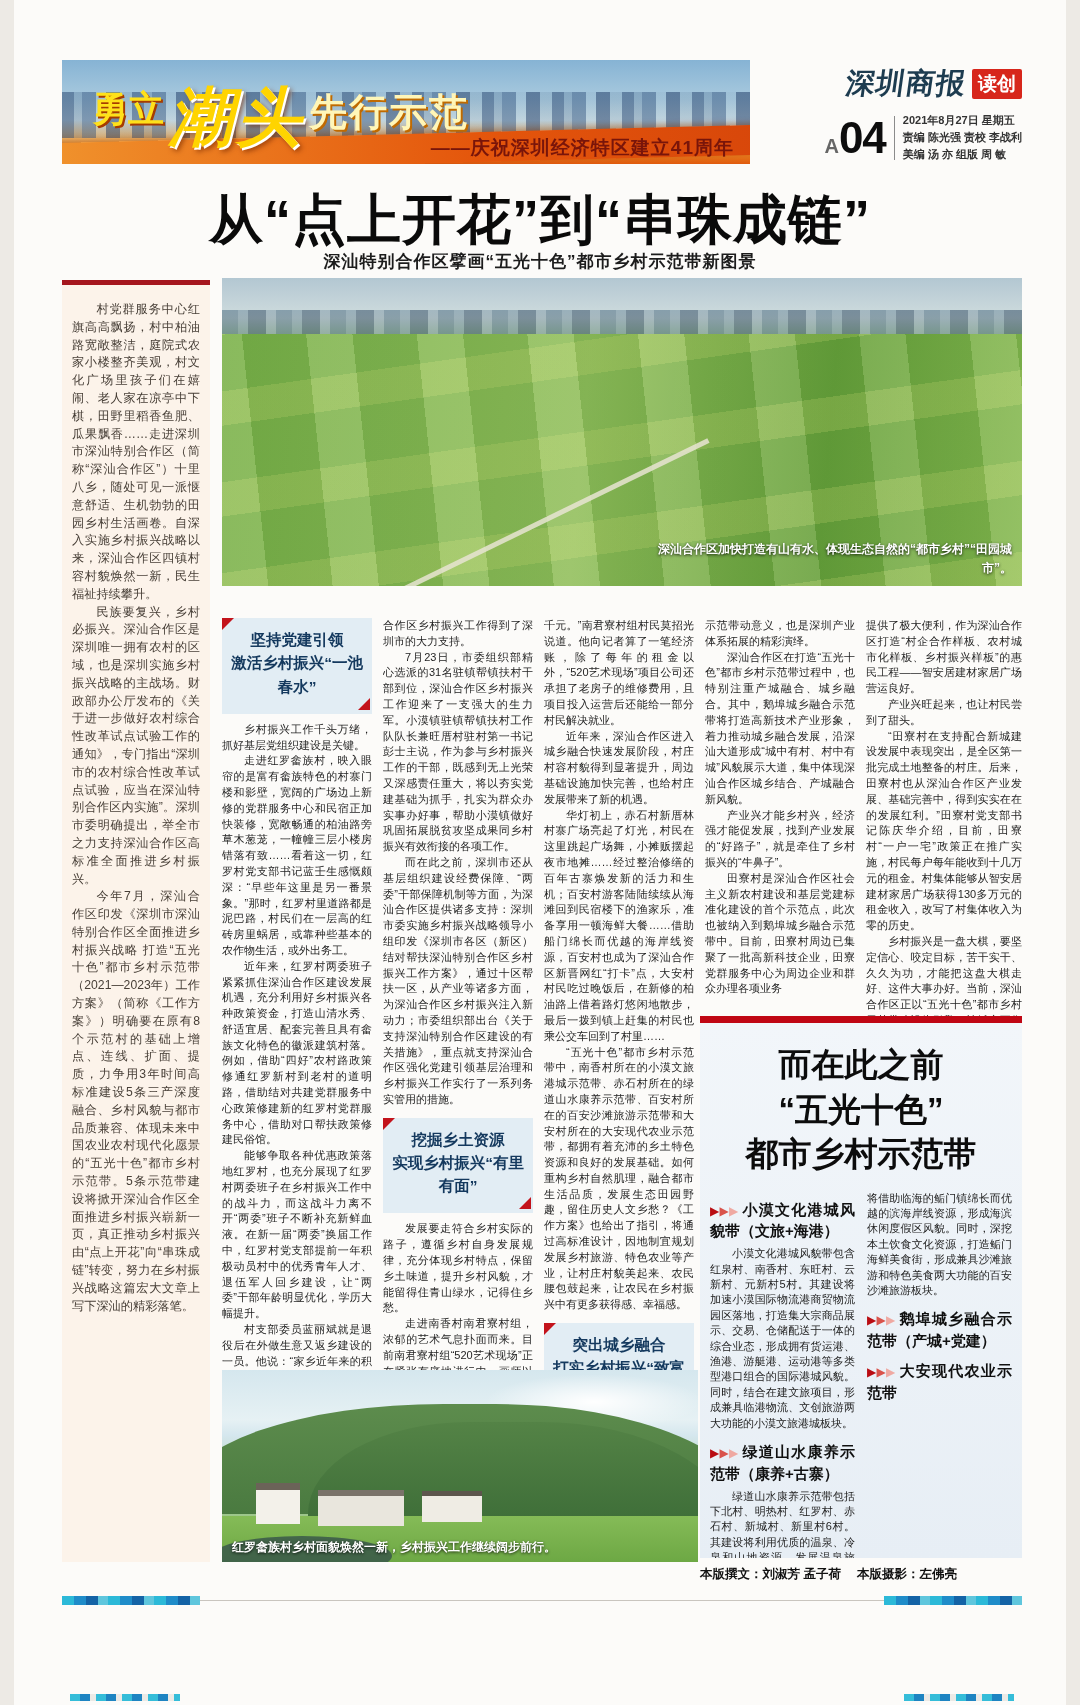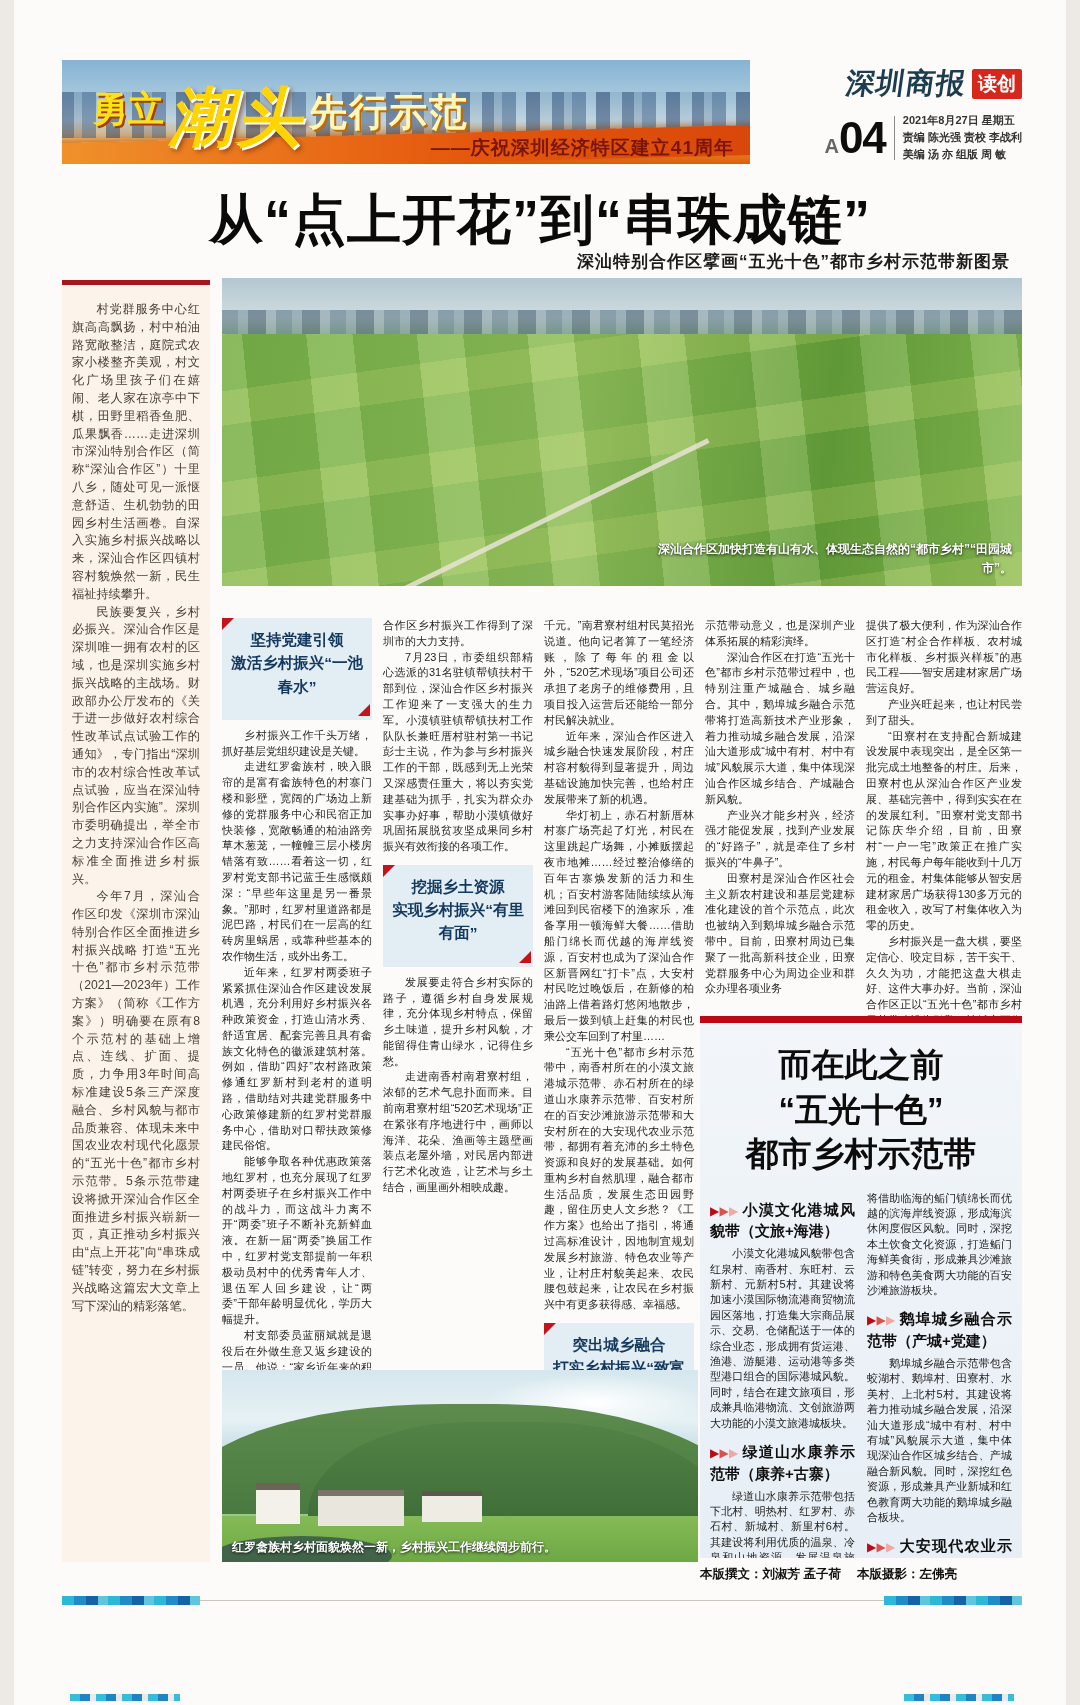--- a/index.html
+++ b/index.html
@@ -31,21 +31,21 @@
   .info-row{display:flex;justify-content:flex-end;align-items:center;margin-top:8px;gap:8px;}
   .pageno{display:flex;align-items:baseline;font-weight:900;}
   .pageno .pfx{font-size:20px;color:#666;font-weight:700;}
   .pageno .num{font-size:44px;color:#0d0d0d;letter-spacing:-1px;line-height:.9;}
   .vrule{width:1px;height:44px;background:#8b8b8b;}
   .mh-lines{font-size:11px;color:#333;line-height:1.55;text-align:left;font-weight:700;}
 
   
   .headline{position:absolute;left:70px;right:70px;top:184px;text-align:center;
             font-size:54px;font-weight:900;color:#0a0a0a;letter-spacing:1px;}
-  .subtitle{position:absolute;left:70px;right:70px;top:250px;text-align:right;
+  .subtitle{position:absolute;left:70px;right:70px;top:250px;text-align:center;
             font-size:17px;font-weight:700;color:#1c1c1c;letter-spacing:1px;}
 
   
   .sidebar{position:absolute;left:62px;top:280px;width:148px;height:1282px;background:#fcf3ea;
            border-top:5px solid #a5161d;padding:16px 10px;box-sizing:border-box;overflow:hidden;}
   .sidebar p{margin:0;text-align:justify;text-indent:2em;font-size:12.2px;line-height:17.8px;color:#463e36;}
 
   
   .photo-top{position:absolute;left:222px;top:278px;width:800px;height:308px;overflow:hidden;
              background:linear-gradient(180deg,#b3c7d2 0%,#cbd9dc 11%,#d8ddd2 13%,#7fb14a 18%,#79ad45 100%);}
@@ -80,21 +80,21 @@
 
   
   .col{position:absolute;top:592px;overflow:hidden;margin-top:26px;}
   .colA{left:222px;width:150px;height:770px;}
   .colB{left:383px;width:150px;height:770px;}
   .colC{left:544px;width:150px;height:770px;}
   .colD{left:705px;width:150px;height:414px;}
   .colE{left:866px;width:156px;height:414px;}
   .col p{margin:0;text-align:justify;text-indent:2em;font-size:11px;line-height:15.8px;color:#1f1f1f;}
   .col p.cont{text-indent:0;}
-  .subhead{position:relative;background:#e2edf4;margin:2px 0 8px;padding:10px 4px 22px;text-align:center;
+  .subhead{position:relative;background:#e2edf4;margin:2px 0 8px;padding:10px 4px 16px;text-align:center;
            font-size:15.5px;font-weight:900;color:#14395e;line-height:1.5;}
   .subhead::before{content:"";position:absolute;left:0;top:0;border-style:solid;border-width:12px 12px 0 0;
            border-color:#c3131b transparent transparent transparent;}
   .subhead::after{content:"";position:absolute;right:2px;bottom:4px;border-style:solid;border-width:0 0 12px 12px;
            border-color:transparent transparent #c3131b transparent;}
   .colA .subhead{margin-top:0;}
   .mid-subhead{margin-top:10px;}
 
   
   .feature{position:absolute;left:700px;top:1016px;width:322px;height:542px;box-sizing:border-box;
@@ -180,20 +180,21 @@
     <p>走进红罗畲族村，映入眼帘的是富有畲族特色的村寨门楼和影壁，宽阔的广场边上新修的党群服务中心和民宿正加快装修，宽敞畅通的柏油路旁草木葱茏，一幢幢三层小楼房错落有致……看着这一切，红罗村党支部书记蓝壬生感慨颇深：“早些年这里是另一番景象。”那时，红罗村里道路都是泥巴路，村民们在一层高的红砖房里蜗居，或靠种些基本的农作物生活，或外出务工。</p>
     <p>近年来，红罗村两委班子紧紧抓住深汕合作区建设发展机遇，充分利用好乡村振兴各种政策资金，打造山清水秀、舒适宜居、配套完善且具有畲族文化特色的徽派建筑村落。例如，借助“四好”农村路政策修通红罗新村到老村的道明路，借助结对共建党群服务中心政策修建新的红罗村党群服务中心，借助对口帮扶政策修建民俗馆。</p>
     <p>能够争取各种优惠政策落地红罗村，也充分展现了红罗村两委班子在乡村振兴工作中的战斗力，而这战斗力离不开“两委”班子不断补充新鲜血液。在新一届“两委”换届工作中，红罗村党支部提前一年积极动员村中的优秀青年人才、退伍军人回乡建设，让“两委”干部年龄明显优化，学历大幅提升。</p>
     <p>村支部委员蓝丽斌就是退役后在外做生意又返乡建设的一员。他说：“家乡近年来的积极变化和‘两委’干部的积极动员，促使他回乡参与建设，希望用自己在外增长的学识本领，帮助乡亲们日子过得越来越红火。”今年，红罗村党支部荣获“广东省先进基层党组织”称号。</p>
 
   </div>
 
   <div class="col colB">
     <p class="cont">合作区乡村振兴工作得到了深圳市的大力支持。</p>
     <p>7月23日，市委组织部精心选派的31名驻镇帮镇扶村干部到位，深汕合作区乡村振兴工作迎来了一支强大的生力军。小漠镇驻镇帮镇扶村工作队队长兼旺厝村驻村第一书记彭士主说，作为参与乡村振兴工作的干部，既感到无上光荣又深感责任重大，将以夯实党建基础为抓手，扎实为群众办实事办好事，帮助小漠镇做好巩固拓展脱贫攻坚成果同乡村振兴有效衔接的各项工作。</p>
+    <p>而在此之前，深圳市还从基层组织建设经费保障、“两委”干部保障机制等方面，为深汕合作区提供诸多支持：深圳市委实施乡村振兴战略领导小组印发《深圳市各区（新区）结对帮扶深汕特别合作区乡村振兴工作方案》，通过十区帮扶一区，从产业等诸多方面，为深汕合作区乡村振兴注入新动力；市委组织部出台《关于支持深汕特别合作区建设的有关措施》，重点就支持深汕合作区强化党建引领基层治理和乡村振兴工作实行了一系列务实管用的措施。</p>
     <div class="subhead mid-subhead">
       <div>挖掘乡土资源</div>
       <div>实现乡村振兴“有里有面”</div>
     </div>
     <p>发展要走符合乡村实际的路子，遵循乡村自身发展规律，充分体现乡村特点，保留乡土味道，提升乡村风貌，才能留得住青山绿水，记得住乡愁。</p>
     <p>走进南香村南君寮村组，浓郁的艺术气息扑面而来。目前南君寮村组“520艺术现场”正在紧张有序地进行中，画师以海洋、花朵、渔画等主题壁画装点老屋外墙，对民居内部进行艺术化改造，让艺术与乡土结合，画里画外相映成趣。</p>
 
   </div>
 
   <div class="col colC">
@@ -238,21 +239,20 @@
           <span class="arrows"><span class="ar1">▶</span><span class="ar2">▶</span><span class="ar3">▶</span></span><span>绿道山水康养示范带</span><span>（康养+古寨）</span>
         </div>
         <p class="fitem-body">绿道山水康养示范带包括下北村、明热村、红罗村、赤石村、新城村、新里村6村。其建设将利用优质的温泉、冷泉和山地资源，发展温泉旅游、乡村旅游、康养、民宿等融合发展业态。同时，结合古寨元素，形成兼具古寨村落和康养休闲两大功能的绿道山水康养板块。</p>
 
       </div>
       <div class="fcol">
         <p class="fitem-body cont">将借助临海的鲘门镇绵长而优越的滨海岸线资源，形成海滨休闲度假区风貌。同时，深挖本土饮食文化资源，打造鲘门海鲜美食街，形成兼具沙滩旅游和特色美食两大功能的百安沙滩旅游板块。</p>
         <div class="fitem-title">
           <span class="arrows"><span class="ar1">▶</span><span class="ar2">▶</span><span class="ar3">▶</span></span><span>鹅埠城乡融合示范带</span><span>（产城+党建）</span>
         </div>
-        <p class="fitem-body">鹅埠城乡融合示范带包含蛟湖村、鹅埠村、田寮村、水美村、上北村5村。其建设将着力推动城乡融合发展，沿深汕大道形成“城中有村、村中有城”风貌展示大道，集中体现深汕合作区城乡结合、产城融合新风貌。同时，深挖红色资源，形成兼具产业新城和红色教育两大功能的鹅埠城乡融合板块。</p>
         <div class="fitem-title">
           <span class="arrows"><span class="ar1">▶</span><span class="ar2">▶</span><span class="ar3">▶</span></span><span>大安现代农业示范带</span>
         </div>
 
       </div>
     </div>
   </div>
 
   <div class="photo-bottom">
     <div class="cloud"></div>

